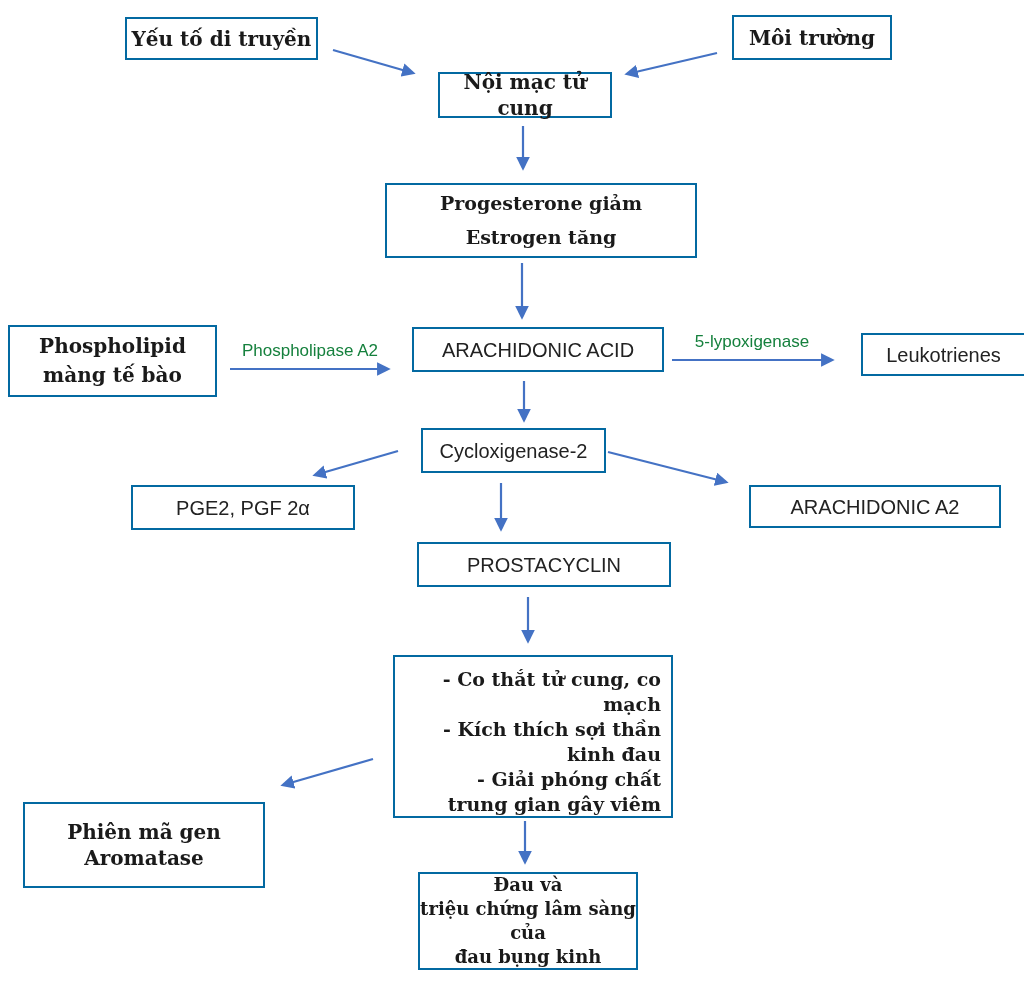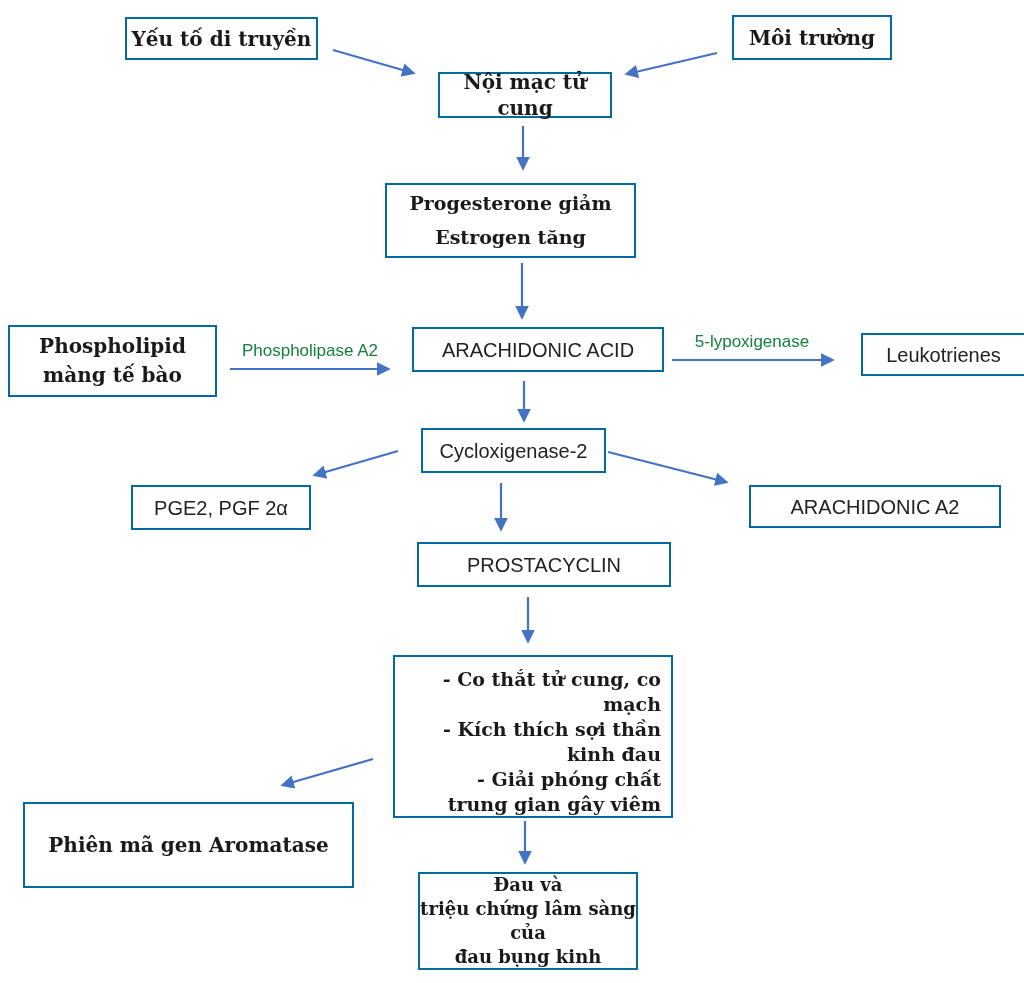--- a/index.html
+++ b/index.html
@@ -84,21 +84,21 @@
   </div>
 
   <div class="box serif" style="left:732px;top:15px;width:160px;height:45px;font-size:20px;">
     <span class="line">Môi trường</span>
   </div>
 
   <div class="box serif" style="left:438px;top:72px;width:174px;height:46px;font-size:20px;">
     <span class="line">Nội mạc tử cung</span>
   </div>
 
-  <div class="box serif" style="left:385px;top:183px;width:251px;height:75px;font-size:19px;line-height:1.75;">
+  <div class="box serif" style="left:385px;top:183px;width:312px;height:75px;font-size:19px;line-height:1.75;">
     <span class="line">Progesterone giảm</span>
     <span class="line">Estrogen tăng</span>
   </div>
 
   <div class="box serif" style="left:8px;top:325px;width:209px;height:72px;font-size:20px;line-height:1.45;">
     <span class="line">Phospholipid</span>
     <span class="line">màng tế bào</span>
   </div>
 
   <div class="box sans" style="left:403px;top:327px;width:252px;height:45px;font-size:20px;">
@@ -106,39 +106,39 @@
   </div>
 
   <div class="box sans" style="left:852px;top:333px;width:165px;height:43px;font-size:20px;">
     <span class="line">Leukotrienes</span>
   </div>
 
   <div class="box sans" style="left:412px;top:428px;width:185px;height:45px;font-size:20px;">
     <span class="line">Cycloxigenase-2</span>
   </div>
 
-  <div class="box sans" style="left:122px;top:485px;width:180px;height:45px;font-size:20px;">
+  <div class="box sans" style="left:122px;top:485px;width:224px;height:45px;font-size:20px;">
     <span class="line">PGE2, PGF 2α</span>
   </div>
 
   <div class="box sans" style="left:740px;top:485px;width:252px;height:43px;font-size:20px;">
     <span class="line">ARACHIDONIC A2</span>
   </div>
 
   <div class="box sans" style="left:408px;top:542px;width:254px;height:45px;font-size:20px;">
     <span class="line">PROSTACYCLIN</span>
   </div>
 
   <div class="box serif effects" style="left:393px;top:655px;width:280px;height:163px;font-size:19px;">
     <span class="line">- Co thắt tử cung, co mạch</span>
     <span class="line">- Kích thích sợi thần kinh đau</span>
     <span class="line">- Giải phóng chất trung gian gây viêm</span>
   </div>
 
-  <div class="box serif" style="left:23px;top:802px;width:331px;height:86px;font-size:20px;">
+  <div class="box serif" style="left:23px;top:802px;width:242px;height:86px;font-size:20px;">
     <span class="line">Phiên mã gen Aromatase</span>
   </div>
 
   <div class="box serif" style="left:418px;top:872px;width:220px;height:98px;font-size:18px;line-height:1.33;">
     <span class="line">Đau và</span>
     <span class="line">triệu chứng lâm sàng</span>
     <span class="line">của</span>
     <span class="line">đau bụng kinh</span>
   </div>
 

